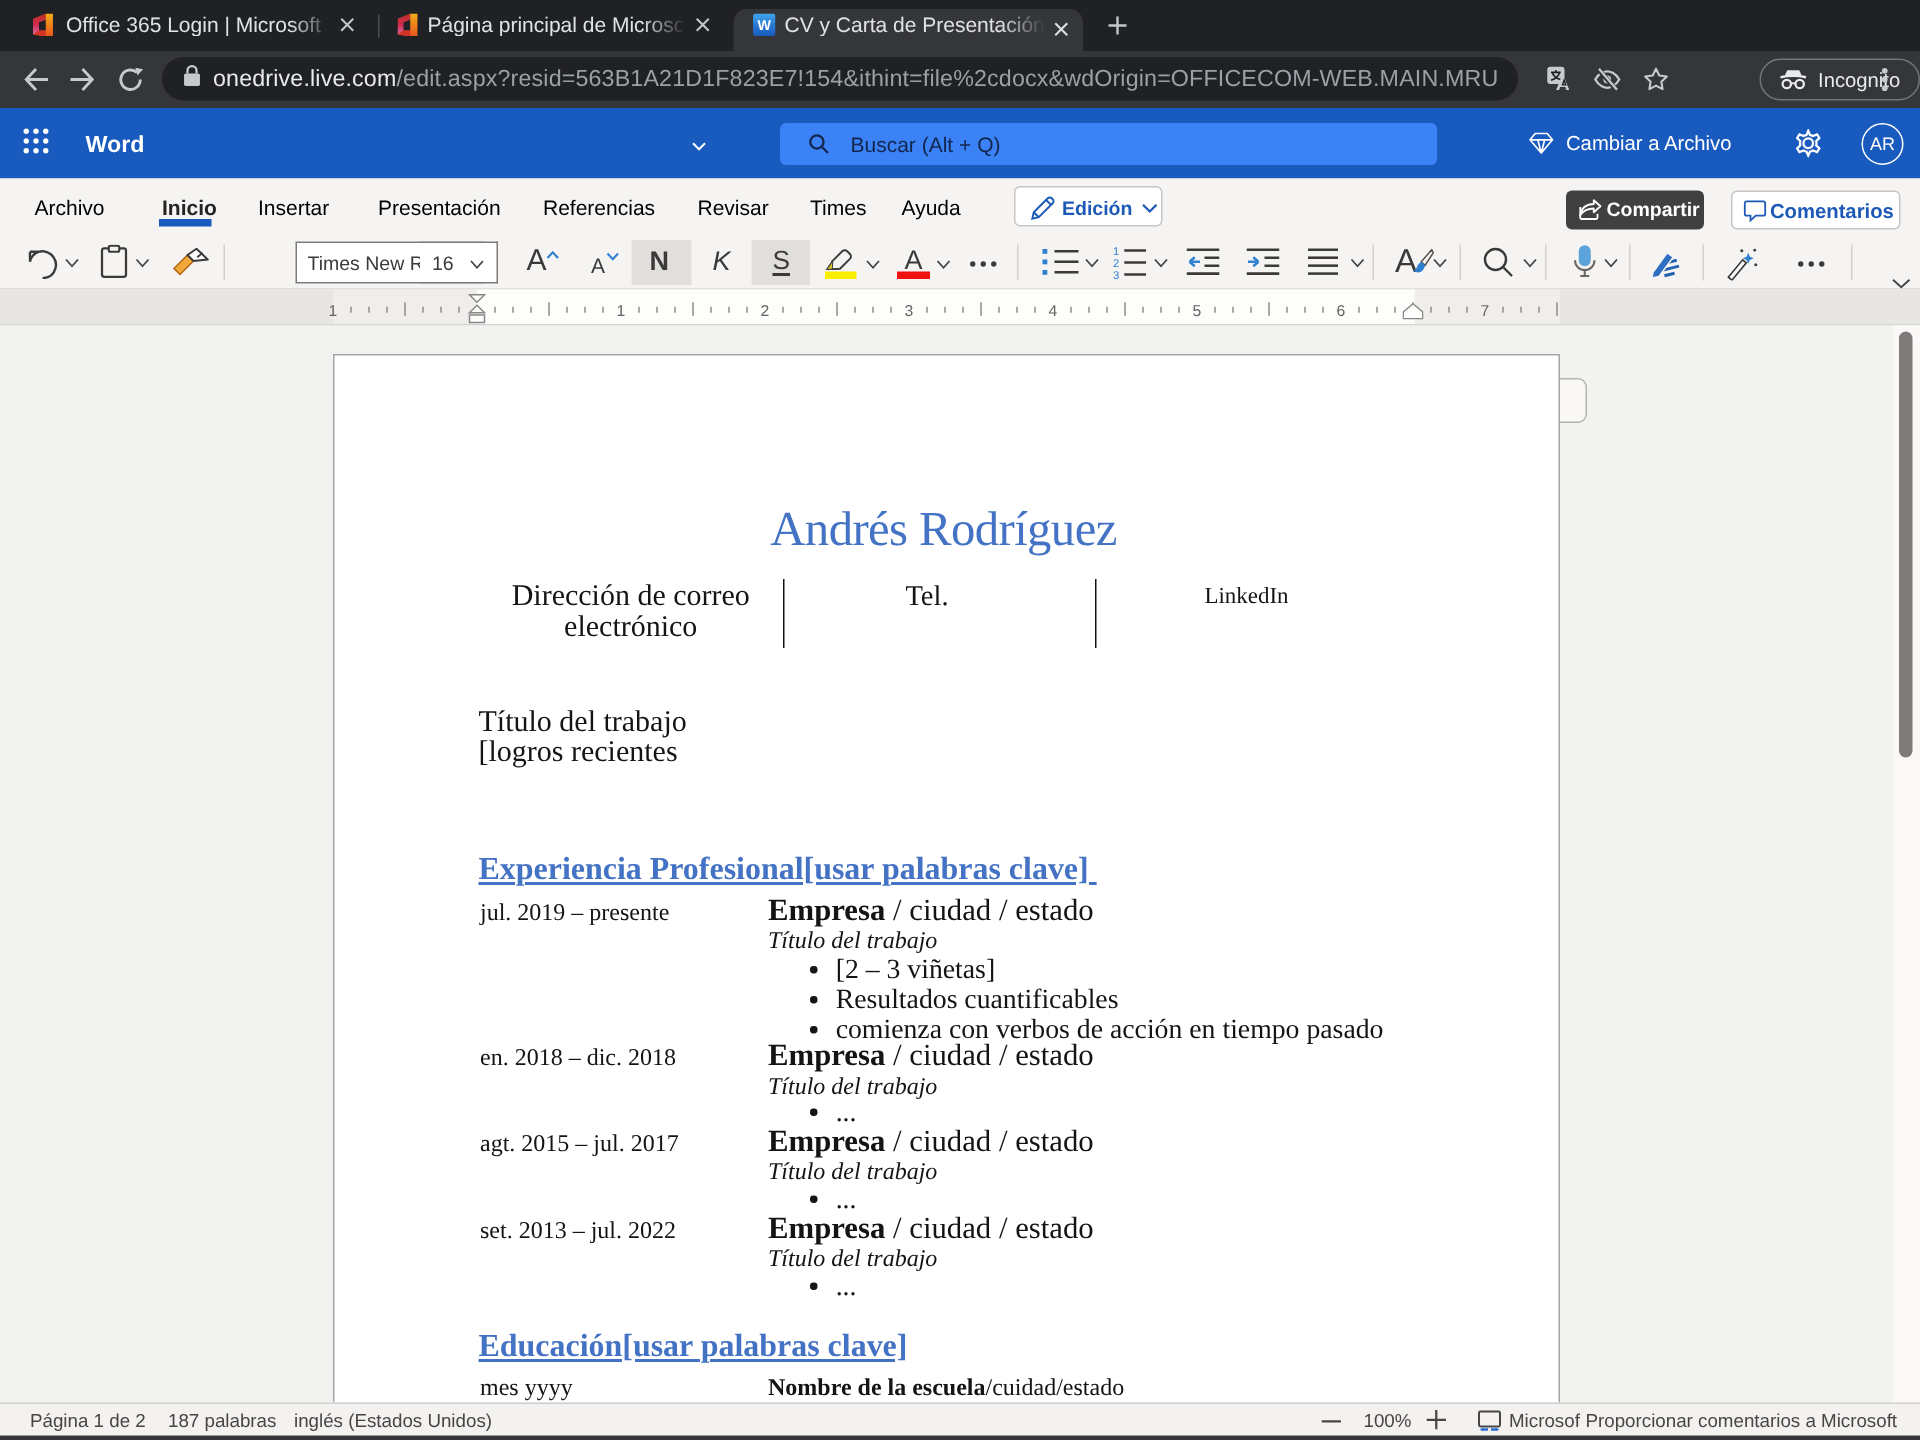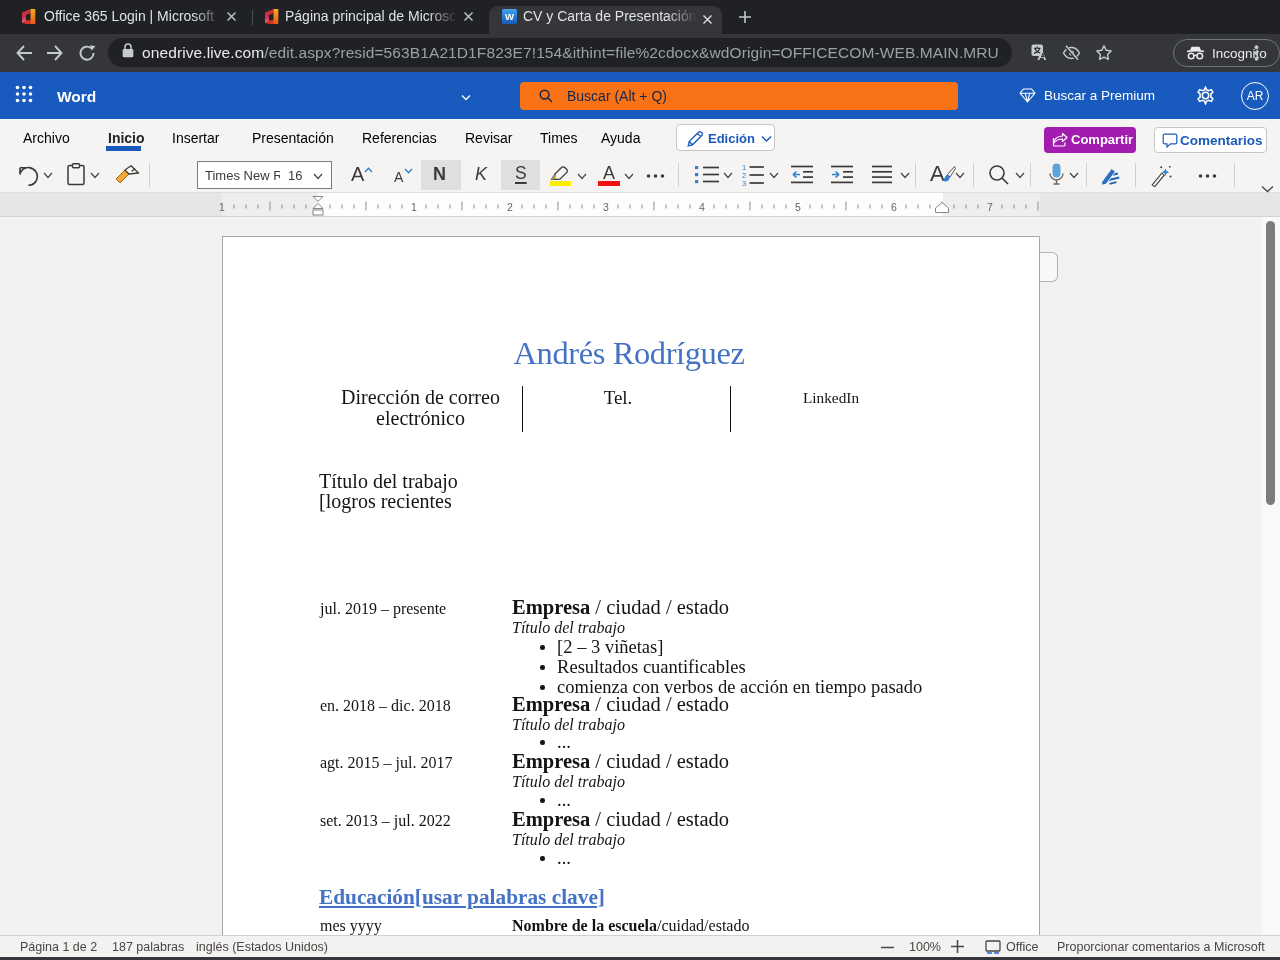--- a/index.html
+++ b/index.html
@@ -9,21 +9,21 @@
 .tabtxt{position:absolute;top:8px;font-size:14px;color:#dee1e6;white-space:nowrap;overflow:hidden}
 #activetab{position:absolute;left:489px;top:6px;width:233px;height:28px;background:#35363a;border-radius:9px 9px 0 0;}
 .tabsep{position:absolute;top:10px;width:1px;height:15px;background:#4a4d51}
 
 #navbar{position:absolute;left:0;top:34px;width:1280px;height:38px;background:#35363a;}
 #omnibox{position:absolute;left:108px;top:4px;width:904px;height:29px;background:#202124;border-radius:15px;}
 #urltext{position:absolute;left:142px;top:10px;font-size:15.5px;color:#9aa0a6;white-space:nowrap;letter-spacing:0.1px}
 #incog{position:absolute;left:1173px;top:5px;width:107px;height:28px;border:1.5px solid #71757a;border-radius:15px;color:#e8eaed;font-size:13.5px;}
 
 #wordhead{position:absolute;left:0;top:72px;width:1280px;height:47px;background:#185abd;color:#fff;}
-#searchpill{position:absolute;left:520px;top:10px;width:438px;height:28px;background:#f97316;border-radius:4px;}
+#searchpill{position:absolute;left:520px;top:10px;width:438px;height:28px;background:#3b82f6;border-radius:4px;}
 
 #menurow{position:absolute;left:0;top:119px;width:1280px;height:39px;background:#f5f4f3;}
 .mitem{position:absolute;top:11px;font-size:14px;color:#000000;white-space:nowrap}
 
 #toolbar{position:absolute;left:0;top:158px;width:1280px;height:35px;background:#f5f4f3;border-bottom:1px solid #e1dfdd;}
 .tsep{position:absolute;top:5px;width:1px;height:24px;background:#d2d0ce}
 .tbtn{position:absolute;color:#3b3a39;}
 .combo{position:absolute;top:3px;background:#fff;border:1px solid #7d7b79;font-size:13px;color:#3b3a39}
 
 #ruler{position:absolute;left:0;top:193px;width:1280px;height:24px;background:#e8e6e4;border-bottom:1px solid #d6d4d2}
@@ -173,21 +173,21 @@
   <div id="searchpill">
     <svg class="abs" style="left:19px;top:7px" width="14" height="14" viewBox="0 0 14 14">
         <circle cx="5.6" cy="5.6" r="4.4" stroke="#12264d" stroke-width="1.5" fill="none"></circle>
         <path d="M9 9 L13 13" stroke="#12264d" stroke-width="1.5"></path>
       </svg>
     <span class="abs" style="left:47px;top:6px;font-size:14px;color:#12264d">Buscar (Alt + Q)</span>
   </div>
   <svg class="abs" style="left:1019px;top:16px" width="17" height="15" viewBox="0 0 17 15">
       <path d="M4.5 1 H12.5 L16 5.2 L8.5 14 L1 5.2 Z M1 5.2 H16 M6.2 5.2 L8.5 14 L10.8 5.2" stroke="#fff" stroke-width="1.1" fill="none" stroke-linejoin="round"></path>
     </svg>
-  <span class="abs" style="left:1044px;top:16px;font-size:13.5px;">Buscar a Premium</span>
+  <span class="abs" style="left:1044px;top:16px;font-size:13.5px;">Cambiar a Archivo</span>
   <svg class="abs" style="left:1196px;top:14px" width="19" height="19" viewBox="0 0 19 19">
     <g stroke="#fff" stroke-width="1.5" fill="none">
     <circle cx="9.5" cy="9.5" r="3.2"></circle>
     <path d="M9.5 1.2 L10.6 3.9 A5.8 5.8 0 0 1 12.6 4.7 L15.4 3.6 L16.9 6.1 L14.8 8.1 A5.8 5.8 0 0 1 14.8 10.9 L16.9 12.9 L15.4 15.4 L12.6 14.3 A5.8 5.8 0 0 1 10.6 15.1 L9.5 17.8 L8.4 15.1 A5.8 5.8 0 0 1 6.4 14.3 L3.6 15.4 L2.1 12.9 L4.2 10.9 A5.8 5.8 0 0 1 4.2 8.1 L2.1 6.1 L3.6 3.6 L6.4 4.7 A5.8 5.8 0 0 1 8.4 3.9 Z"></path>
     </g>
   </svg>
   <div class="abs" style="left:1241px;top:10px;width:28px;height:28px;border:1.5px solid #fff;border-radius:50%;text-align:center;font-size:12px;line-height:26px;">AR</div>
 </div>
 
 <div id="menurow">
@@ -204,21 +204,21 @@
   <div class="abs" style="left:676px;top:5px;width:99px;height:27px;background:#fff;border:1px solid #c8c6c4;border-radius:4px;">
     <svg class="abs" style="left:10px;top:5px" width="17" height="17" viewBox="0 0 17 17">
         <path d="M2.2 11.5 L11.5 2.2 a1.9 1.9 0 0 1 2.7 0 l0.6 0.6 a1.9 1.9 0 0 1 0 2.7 L5.5 14.8 L1.2 15.8 Z M10.4 3.3 l3.3 3.3 M2.2 11.5 l3.3 3.3" stroke="#1d5ab8" stroke-width="1.3" fill="none"></path>
       </svg>
     <span class="abs" style="left:31px;top:6px;font-size:13px;font-weight:bold;color:#1d5ab8">Edición</span>
     <svg class="abs" style="left:84px;top:10px" width="11" height="8" viewBox="0 0 11 8">
         <path d="M1 1.5 L5.5 6 L10 1.5" stroke="#1d5ab8" stroke-width="1.5" fill="none"></path>
       </svg>
   </div>
 
-  <div class="abs" style="left:1044px;top:8px;width:92px;height:26px;background:#a21caf;border-radius:4px;color:#fff">
+  <div class="abs" style="left:1044px;top:8px;width:92px;height:26px;background:#404040;border-radius:4px;color:#fff">
     <svg class="abs" style="left:8px;top:5px" width="16" height="15" viewBox="0 0 16 15">
         <path d="M10.5 1.5 L15 5.5 L10.5 9.5 V7 C6 7 3.5 8.5 1.5 11.5 C2 7.5 4.5 4.3 10.5 4 Z" stroke="#fff" stroke-width="1.2" fill="none" stroke-linejoin="round"></path>
         <path d="M13 10.5 v2.5 a1 1 0 0 1 -1 1 H2.5 a1 1 0 0 1 -1 -1 V6" stroke="#fff" stroke-width="1.2" fill="none"></path>
       </svg>
     <span class="abs" style="left:27px;top:5px;font-size:13px;font-weight:bold;">Compartir</span>
   </div>
 
   <div class="abs" style="left:1154px;top:8px;width:113px;height:26px;background:#fff;border:1px solid #c8c6c4;border-radius:4px;">
     <svg class="abs" style="left:7px;top:5px" width="16" height="15" viewBox="0 0 16 15">
         <path d="M2.5 1.2 H13.5 A1.3 1.3 0 0 1 14.8 2.5 V9.5 A1.3 1.3 0 0 1 13.5 10.8 H8.5 L5 14 V10.8 H2.5 A1.3 1.3 0 0 1 1.2 9.5 V2.5 A1.3 1.3 0 0 1 2.5 1.2 Z" stroke="#1d5ab8" stroke-width="1.2" fill="none"></path>
@@ -490,20 +490,21 @@
 
 <div id="docarea">
   <div id="page">
     <div class="abs" style="left:-3px;top:98px;width:818px;text-align:center;font-size:32.5px;letter-spacing:-0.4px;color:#4472c4">Andrés Rodríguez</div>
     <div class="abs" style="left:96px;top:150px;width:203px;text-align:center;font-size:20px;line-height:20.5px">Dirección de correo electrónico</div>
     <div class="abs" style="left:291px;top:150px;width:208px;text-align:center;font-size:19px;">Tel.</div>
     <div class="abs" style="left:501px;top:152px;width:214px;text-align:center;font-size:15.3px;">LinkedIn</div>
     <div class="abs" style="left:299px;top:149px;width:1px;height:46px;background:#111"></div>
     <div class="abs" style="left:507px;top:149px;width:1px;height:46px;background:#111"></div>
     <div class="abs" style="left:96px;top:235px;font-size:20px;line-height:19.5px">Título del trabajo<br>[logros recientes</div>
+    <div class="h1 abs" style="left:96px;top:330px;">Experiencia Profesional[usar palabras clave]&nbsp;</div>
     <div class="abs" style="left:97px;top:363px;font-size:16px">jul. 2019 – presente</div>
     <div class="abs" style="left:289px;top:359px;font-size:20.5px"><b>Empresa</b> / ciudad / estado</div>
     <div class="abs" style="left:289px;top:382px;font-size:16px;font-style:italic">Título del trabajo</div>
     <div class="abs" style="left:316px;top:400px;font-size:18.5px"><span class="bdot"></span><span class="bsp"></span>[2 – 3 viñetas]</div>
     <div class="abs" style="left:316px;top:420px;font-size:18.5px"><span class="bdot"></span><span class="bsp"></span>Resultados cuantificables</div>
     <div class="abs" style="left:316px;top:440px;font-size:18.5px"><span class="bdot"></span><span class="bsp"></span>comienza con verbos de acción en tiempo pasado</div>
     <div class="abs" style="left:97px;top:460px;font-size:16px">en. 2018 – dic. 2018</div>
     <div class="abs" style="left:289px;top:456px;font-size:20.5px"><b>Empresa</b> / ciudad / estado</div>
     <div class="abs" style="left:289px;top:479px;font-size:16px;font-style:italic">Título del trabajo</div>
     <div class="abs" style="left:316px;top:495px;font-size:18.5px"><span class="bdot"></span><span class="bsp"></span>...</div>
@@ -535,16 +536,16 @@
     </svg>
   <span class="abs" style="left:909px;top:4px">100%</span>
   <svg class="abs" style="left:951px;top:4px" width="13" height="13" viewBox="0 0 13 13">
       <path d="M6.5 0 V13 M0 6.5 H13" stroke="#484644" stroke-width="1.5"></path>
     </svg>
   <svg class="abs" style="left:985px;top:4px" width="16" height="14" viewBox="0 0 16 14">
       <rect x="1" y="1" width="14" height="10" rx="1" stroke="#484644" stroke-width="1.3" fill="none"></rect>
       <path d="M3 13 h4 M9 13 h4" stroke="#2b6cd4" stroke-width="1.6"></path>
       <path d="M1.5 13 l2-1.2 v2.4 Z M14.5 13 l-2-1.2 v2.4 Z" fill="#2b6cd4"></path>
     </svg>
-  <span class="abs" style="left:1006px;top:4px">Office</span>
+  <span class="abs" style="left:1006px;top:4px">Microsof</span>
   <span class="abs" style="left:1057px;top:4px">Proporcionar comentarios a Microsoft</span>
 </div>
 <div id="bottombar"></div>
 
 </body></html>

